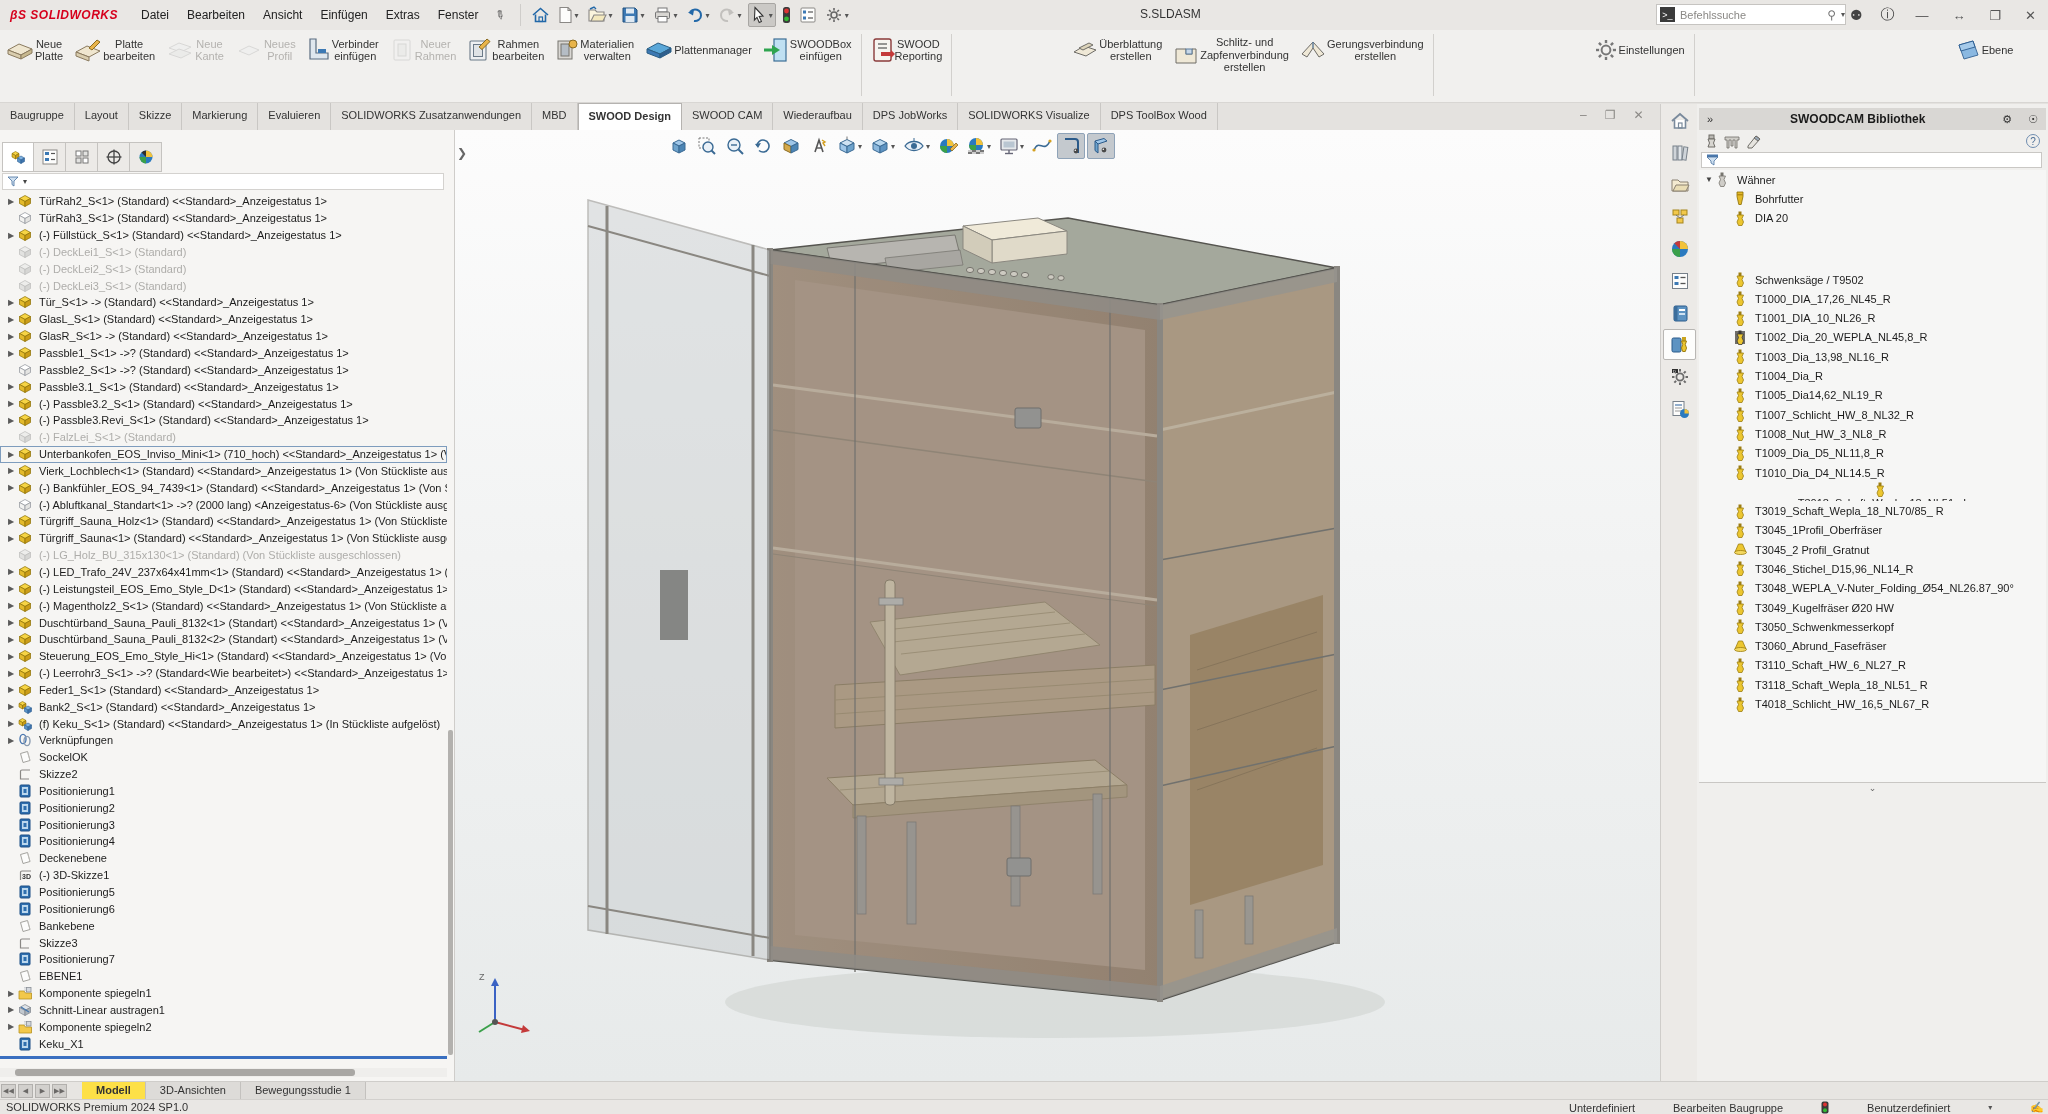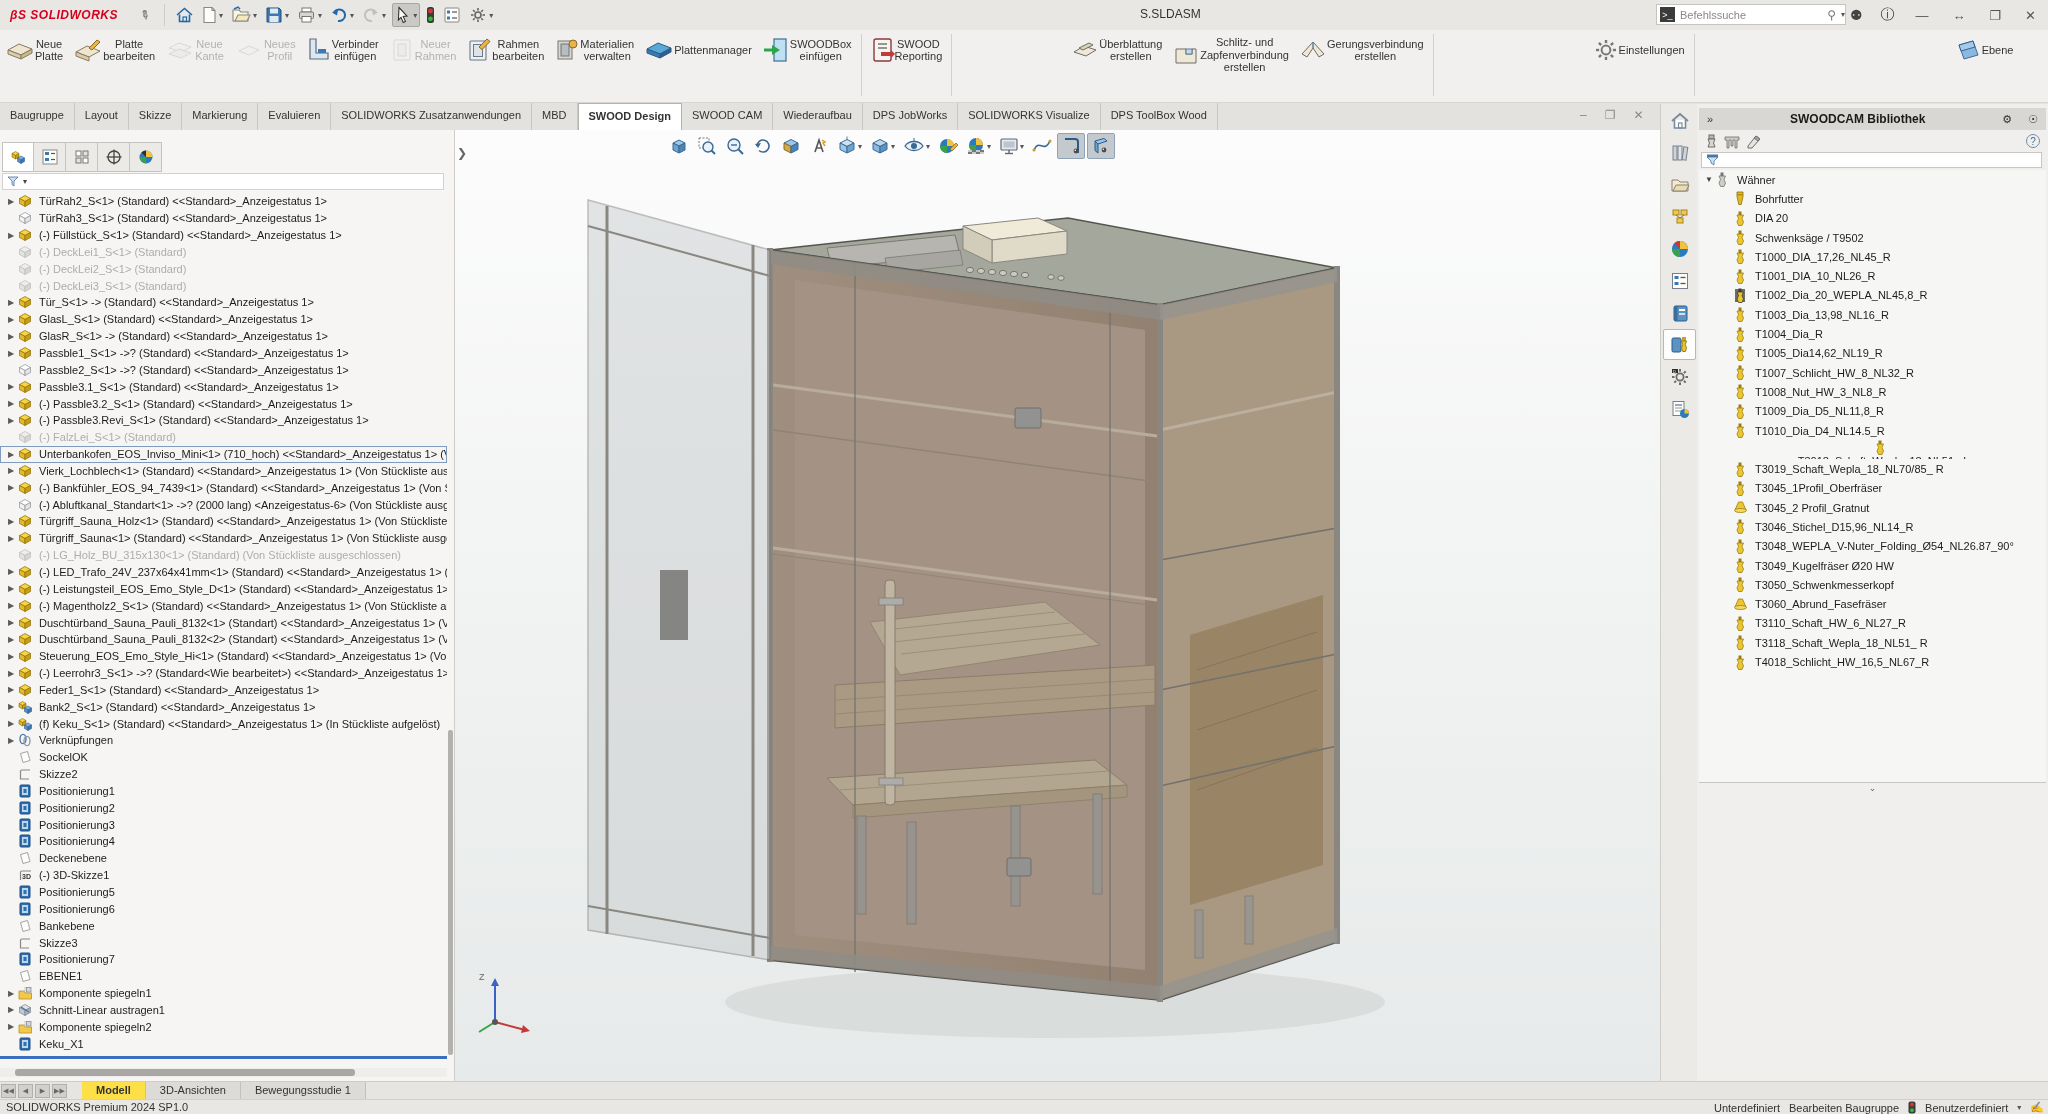--- a/index.html
+++ b/index.html
@@ -104,27 +104,35 @@
   
   #doctabs { position:absolute; left:0; top:1081px; width:2048px; height:18px; background:#e7e5e2;
     border-top:1px solid #cfcdca; display:flex; align-items:stretch; }
   .nav-sq { width:15px; height:14px; margin:2px 1px; background:#d2d0cd; border:1px solid #b2b0ad;
     color:#6b6967; font-size:7px; display:flex; align-items:center; justify-content:center; }
   .d-tab { font-size:11px; padding:2px 14px; border-right:1px solid #c3c1be; background:#dddbd8; color:#333; white-space:nowrap; }
   .d-tab.active { background:#fde047; font-weight:bold; }
   #statusbar { position:absolute; left:0; top:1099px; width:2048px; height:15px; background:#e9e7e4;
     border-top:1px solid #d2d0cd; font-size:11px; color:#333; }
   #sb-left { position:absolute; left:6px; top:1px; }
-  #sb-right { position:absolute; right:4px; top:1px; display:flex; gap:9px; align-items:center; }
+  #sb-right { position:absolute; right:4px; top:1px; display:flex; gap:38px; align-items:center; }
 </style>
 </head>
 <body>
 
 <div id="titlebar">
   <div id="logo"><span>βS </span><span>SOLIDWORKS</span></div>
+  <div id="menus" style="display:flex;">
+      <div class="menu-item">Datei</div>
+      <div class="menu-item">Bearbeiten</div>
+      <div class="menu-item">Ansicht</div>
+      <div class="menu-item">Einfügen</div>
+      <div class="menu-item">Extras</div>
+      <div class="menu-item">Fenster</div>
+    </div>
   <span class="pin">✎</span>
   <div class="qa-sep"></div>
   <div id="quickbar" style="display:flex;align-items:center;">
       <span class="qa-btn">
         <svg width="19" height="18" viewBox="0 0 19 18">
           <path d="M2,9 L9.5,2.5 L17,9" fill="none" stroke="#2268a8" stroke-width="1.6"></path>
           <path d="M4.5,8.5 V15.5 H14.5 V8.5" fill="none" stroke="#2268a8" stroke-width="1.6"></path>
           <rect x="8" y="11" width="3.5" height="4.5" fill="none" stroke="#2268a8" stroke-width="1.2"></rect>
         </svg>
       </span>
@@ -1495,21 +1503,21 @@
       <div class="l-row" style="padding-left: 22px;">
         <span class="l-arrow"></span>
         <span class="l-ico">
           <svg width="14" height="15" viewBox="0 0 14 15">
             <rect x="5.5" y="0.5" width="3" height="3.5" fill="#9c7d12"></rect>
             <path d="M4,4 h6.5 l-1.5,3.5 1.5,3.5 -1.5,3.5 h-3.5 l-1.5,-3.5 1.5,-3.5 z" fill="#ecc62f" stroke="#9c7d12" stroke-width="0.8"></path>
           </svg>
         </span>
         <span class="l-lbl">DIA 20</span>
       </div>
-      <div class="l-row" style="padding-left: 22px;">
+      <div class="l-row" style="padding-left: 22px; margin-top: 42px;">
         <span class="l-arrow"></span>
         <span class="l-ico">
           <svg width="14" height="15" viewBox="0 0 14 15">
             <rect x="5.5" y="0.5" width="3" height="3.5" fill="#9c7d12"></rect>
             <path d="M4,4 h6.5 l-1.5,3.5 1.5,3.5 -1.5,3.5 h-3.5 l-1.5,-3.5 1.5,-3.5 z" fill="#ecc62f" stroke="#9c7d12" stroke-width="0.8"></path>
           </svg>
         </span>
         <span class="l-lbl">Schwenksäge / T9502</span>
       </div>
       <div class="l-row" style="padding-left: 22px;">

